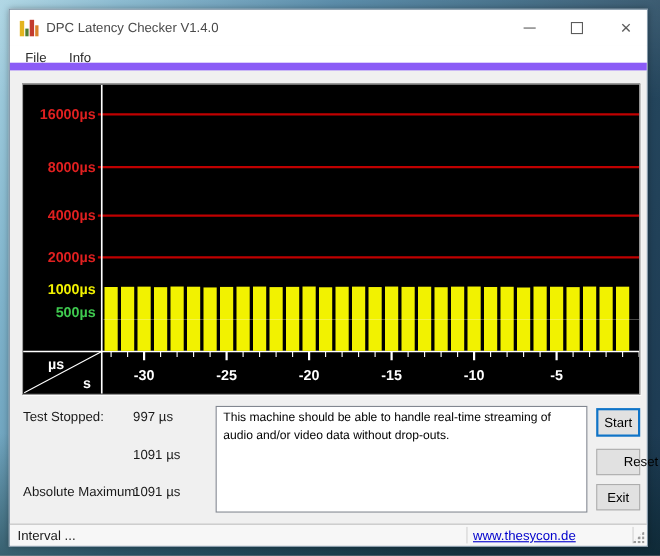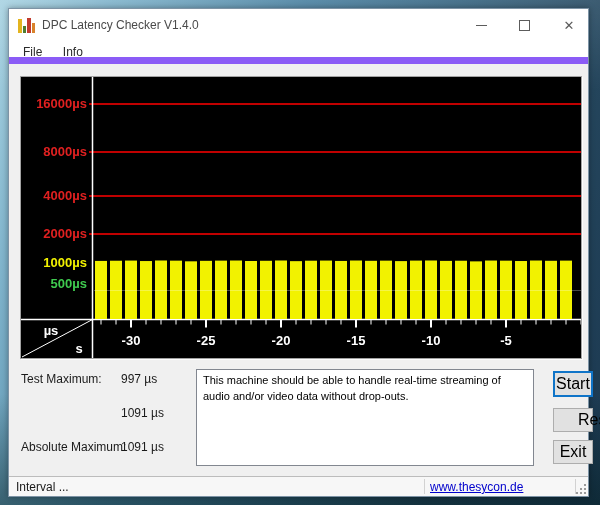--- a/index.html
+++ b/index.html
@@ -38,22 +38,22 @@
   .stat-row{position:absolute;left:12px;width:180px;font-size:12px;color:#1a1a1a;}
   .stat-row .val{position:absolute;left:100px;top:0;}
   .r0{top:363px;} .r1{top:397px;} .r2{top:431px;}
   .info-box{
     position:absolute;left:187px;top:360px;width:338px;height:97px;
     background:#fff;border:1px solid #828790;box-sizing:border-box;
     font-size:11px;line-height:1.45;color:#000;padding:3px 6px;overflow:hidden;
   }
   .btn{
     position:absolute;left:533px;width:40px;height:24px;
-    background:#e1e1e1;border:1px solid #adadad;font-size:16px;color:#000;
-    font-family:"Liberation Sans",sans-serif;padding:0;margin-left:11px;
+    background:#e1e1e1;border:1px solid #adadad;font-size:12px;color:#000;
+    font-family:"Liberation Sans",sans-serif;padding:0;
   }
   .btn-start{top:362px;height:26px;border:2px solid #0f74c8;}
   .btn-reset{top:399px;padding-left:24px;}
   .btn-exit{top:431px;}
   .statusbar{
     position:absolute;left:0;bottom:0;width:100%;height:20px;
     background:#f7f7f7;border-top:1px solid #bcbcbc;box-sizing:border-box;
     font-size:12px;color:#1a1a1a;
   }
   .status-text{position:absolute;left:7px;top:3px;}
@@ -182,21 +182,21 @@
         <line x1="530" y1="242.5" x2="530" y2="247.5" stroke="#ffffff" stroke-width="1"></line>
         <line x1="545" y1="242.5" x2="545" y2="247.5" stroke="#ffffff" stroke-width="1"></line>
         <line x1="560" y1="242.5" x2="560" y2="247.5" stroke="#ffffff" stroke-width="1"></line>
         <line x1="1" y1="280" x2="71.5" y2="242.5" stroke="#ffffff" stroke-width="1"></line>
         <text x="30" y="258" fill="#ffffff" text-anchor="middle" font-family="&quot;Liberation Sans&quot;,sans-serif" font-size="13" font-weight="bold">µs</text>
         <text x="58" y="276" fill="#ffffff" text-anchor="middle" font-family="&quot;Liberation Sans&quot;,sans-serif" font-size="13" font-weight="bold">s</text>
       </svg>
   </div>
 
   <div class="stat-row r0">
-    <span>Test Maximum:</span>
+    <span>Test Stopped:</span>
     <span class="val">997 µs</span>
   </div>
   <div class="stat-row r1">
     <span class="val">1091 µs</span>
   </div>
   <div class="stat-row r2">
     <span>Absolute Maximum:</span>
     <span class="val">1091 µs</span>
   </div>
 

